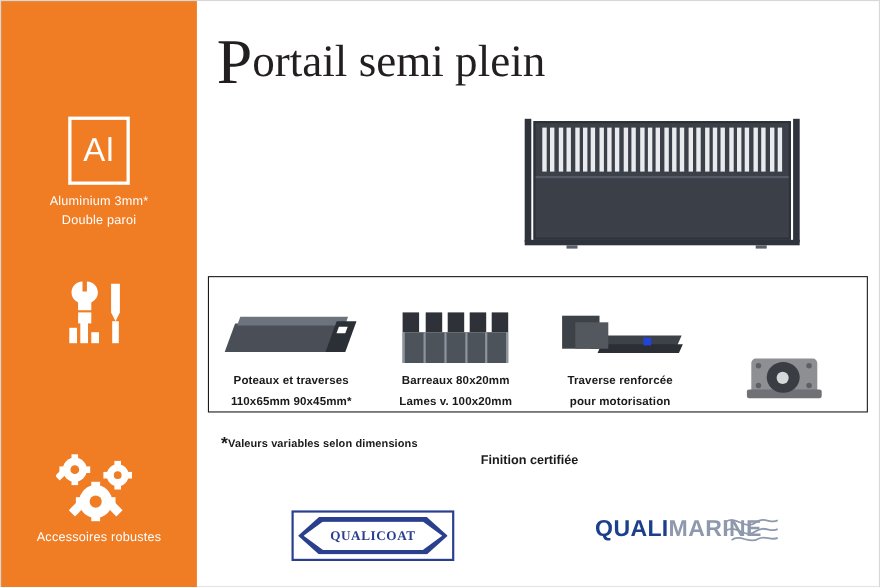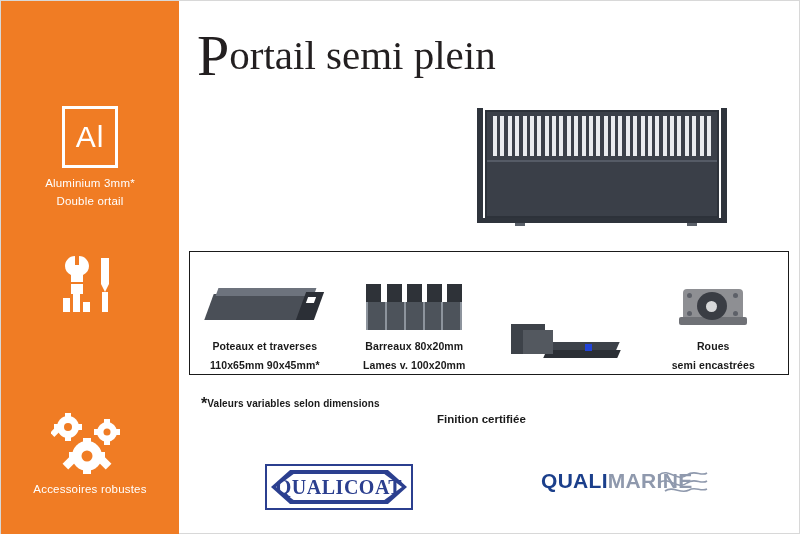--- a/index.html
+++ b/index.html
@@ -309,21 +309,21 @@
   }
   .logo-qualicoat .hex-in {
     position: absolute; left: 5px; top: 4px;
     width: 126px; height: 26px;
     background: #ffffff;
     clip-path: polygon(0% 50%, 14% 0%, 86% 0%, 100% 50%, 86% 100%, 14% 100%);
   }
   .logo-qualicoat .txt {
     position: relative;
     z-index: 3;
-    font-size: 20px;
+    font-size: 12px;
     font-weight: bold;
     color: #2b3f8f;
     letter-spacing: .5px;
     font-family: "Liberation Serif", serif;
   }
 
   .logo-qualimarine {
     position: absolute;
     left: 540px; top: 468px;
     width: 170px; height: 40px;
@@ -349,21 +349,21 @@
   <aside class="sidebar">
 
     <div class="side-block" style="top:98px;">
       <div class="side-icon-wrap">
         <div class="al-box">
           <span class="al-text">Al</span>
         </div>
       </div>
       <div class="side-label">
         <div>Aluminium 3mm*</div>
-        <div>Double ortail</div>
+        <div>Double paroi</div>
       </div>
     </div>
 
     <div class="side-block" style="top:246px;">
       <div class="side-icon-wrap">
         <svg width="66" height="62" viewBox="0 0 66 62" aria-hidden="true">
 
           <path d="M18 2 C12 2 8 7 8 12 C8 16 10 19 14 21 L14 28 L26 28 L26 21 C30 19 32 16 32 12 C32 7 28 2 22 2 L22 11 L18 11 Z" fill="#ffffff"></path>
           <rect x="14" y="30" width="12" height="10" fill="#ffffff"></rect>
 
@@ -500,40 +500,40 @@
 
       <div class="comp-cell">
         <div class="comp-art">
           <div class="trav-art">
             <div class="trav-rail"></div>
             <div class="trav-rail2"></div>
             <div class="trav-block"></div>
             <div class="trav-block2"></div>
             <div class="trav-led"></div>
           </div>
+        </div>
+        <div class="comp-text">
+          <div>Traverse renforcée</div>
+          <div>pour motorisation</div>
         </div>
       </div>
 
       <div class="comp-cell">
         <div class="comp-art">
           <div class="wheel-art">
             <div class="wheel-body"></div>
             <div class="wheel-base"></div>
             <div class="wheel-inner"></div>
             <div class="wheel-hub"></div>
             <div class="wheel-bolt" style="left:12px; top:10px;"></div>
             <div class="wheel-bolt" style="left:12px; top:28px;"></div>
             <div class="wheel-bolt" style="left:58px; top:10px;"></div>
             <div class="wheel-bolt" style="left:58px; top:28px;"></div>
           </div>
         </div>
-        <div class="comp-text">
-          <div>Roues</div>
-          <div>semi encastrées</div>
-        </div>
       </div>
 
     </div>
   </section>
 
   <div class="footnote">
     <span class="star">*</span><span>Valeurs variables selon dimensions</span>
   </div>
 
   <div class="finition">Finition certifiée</div>

